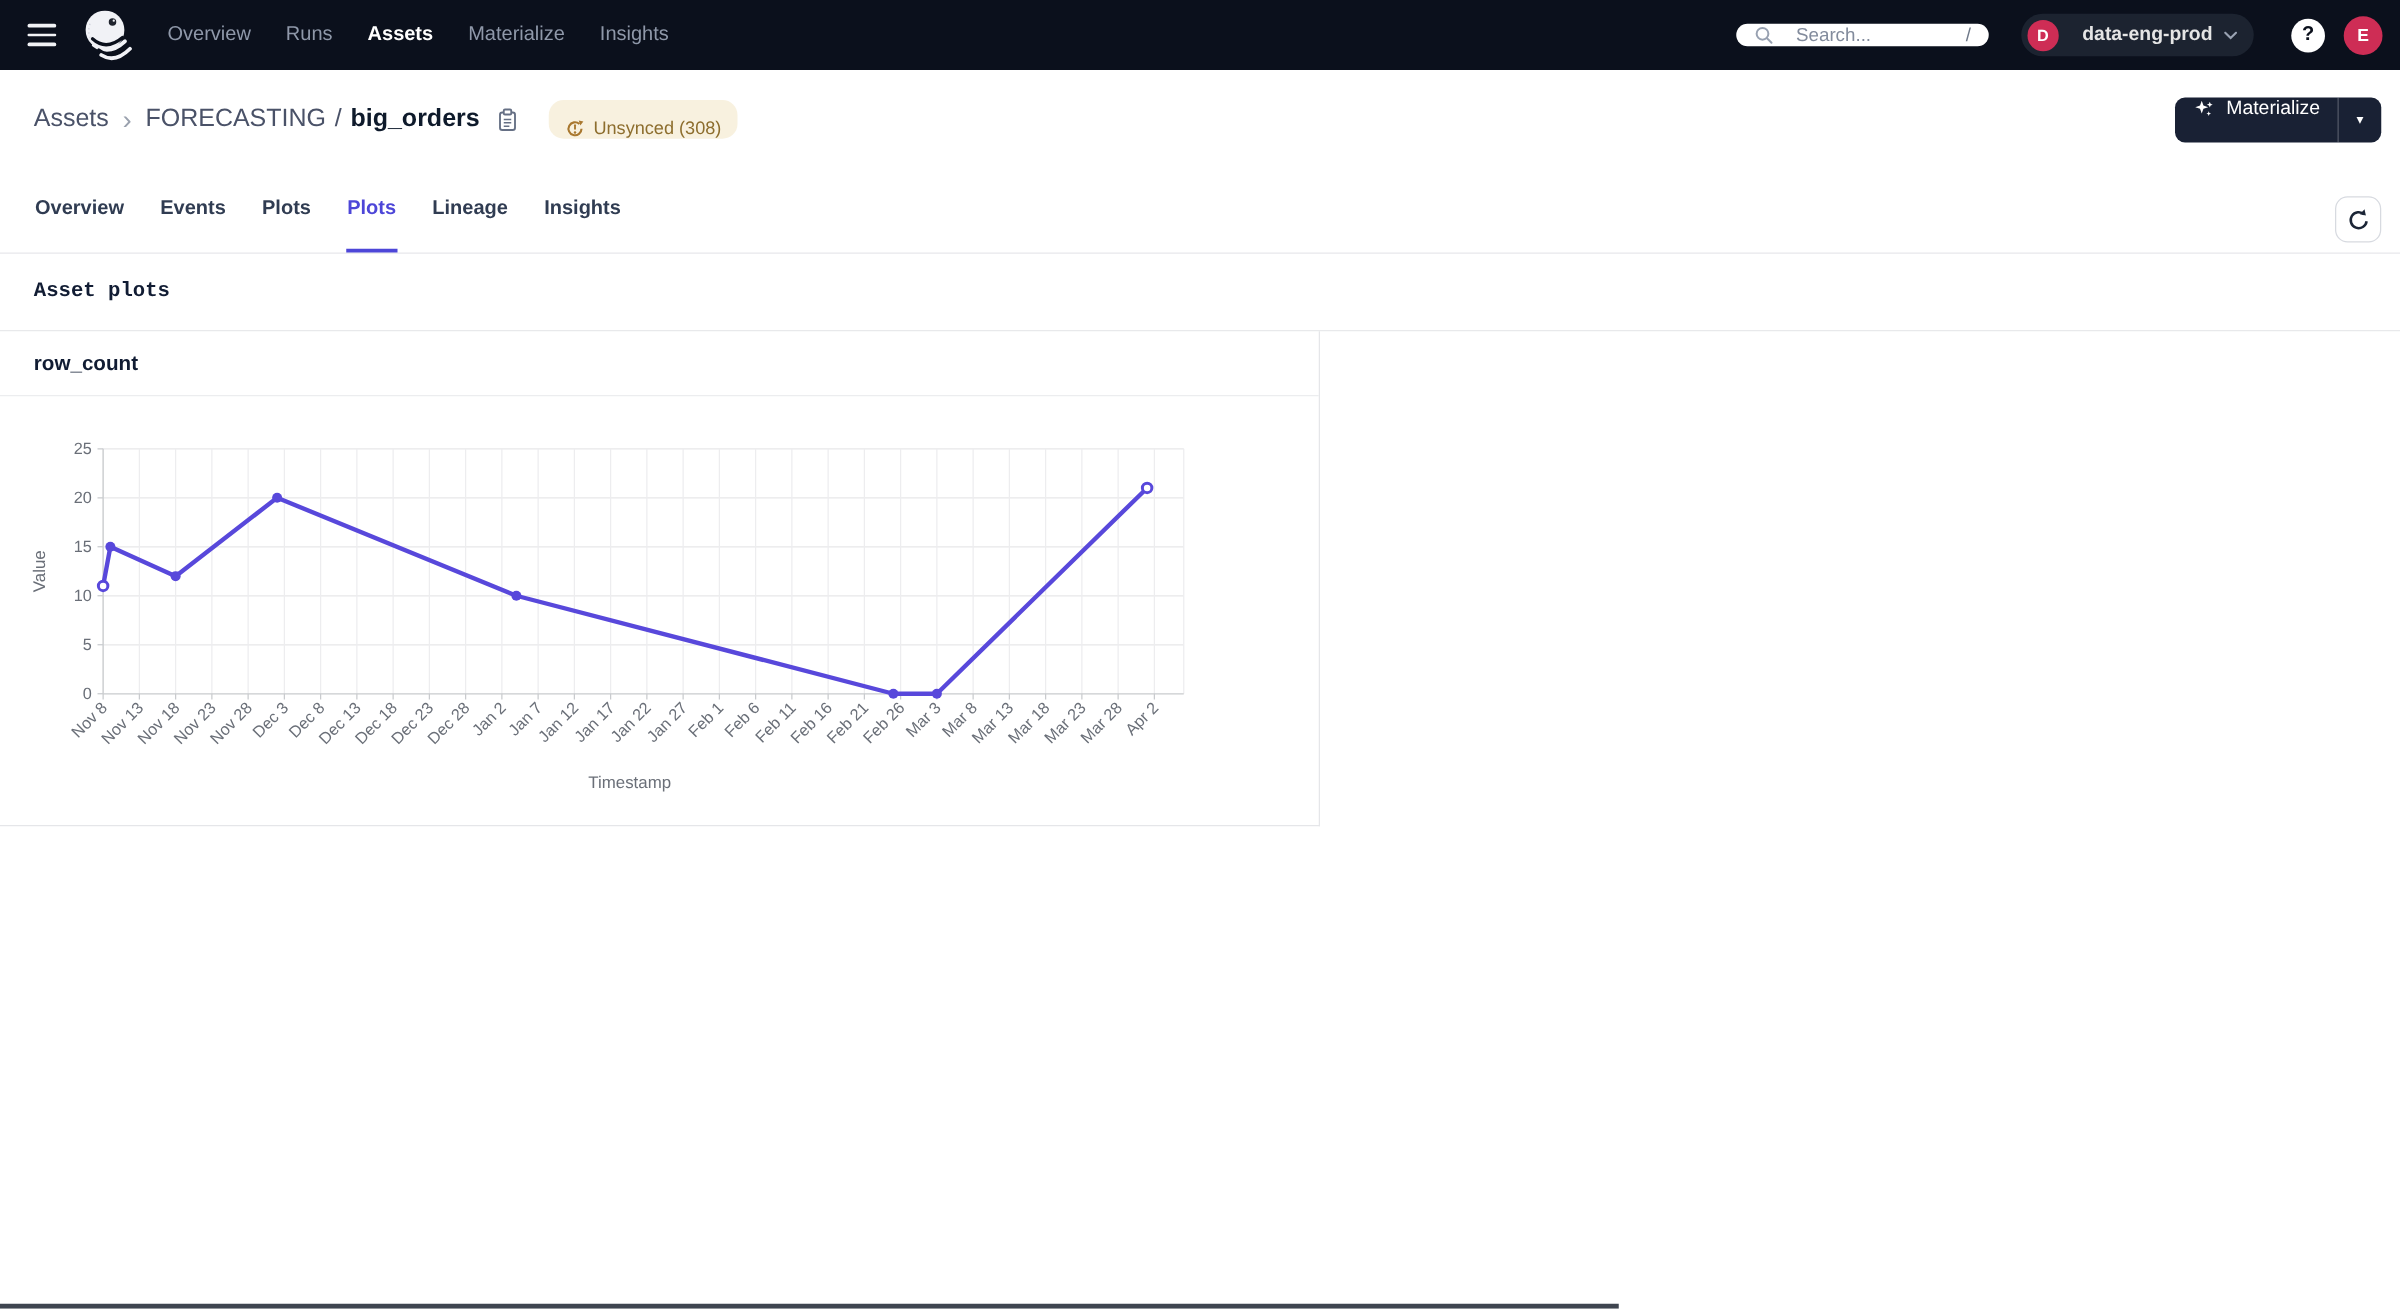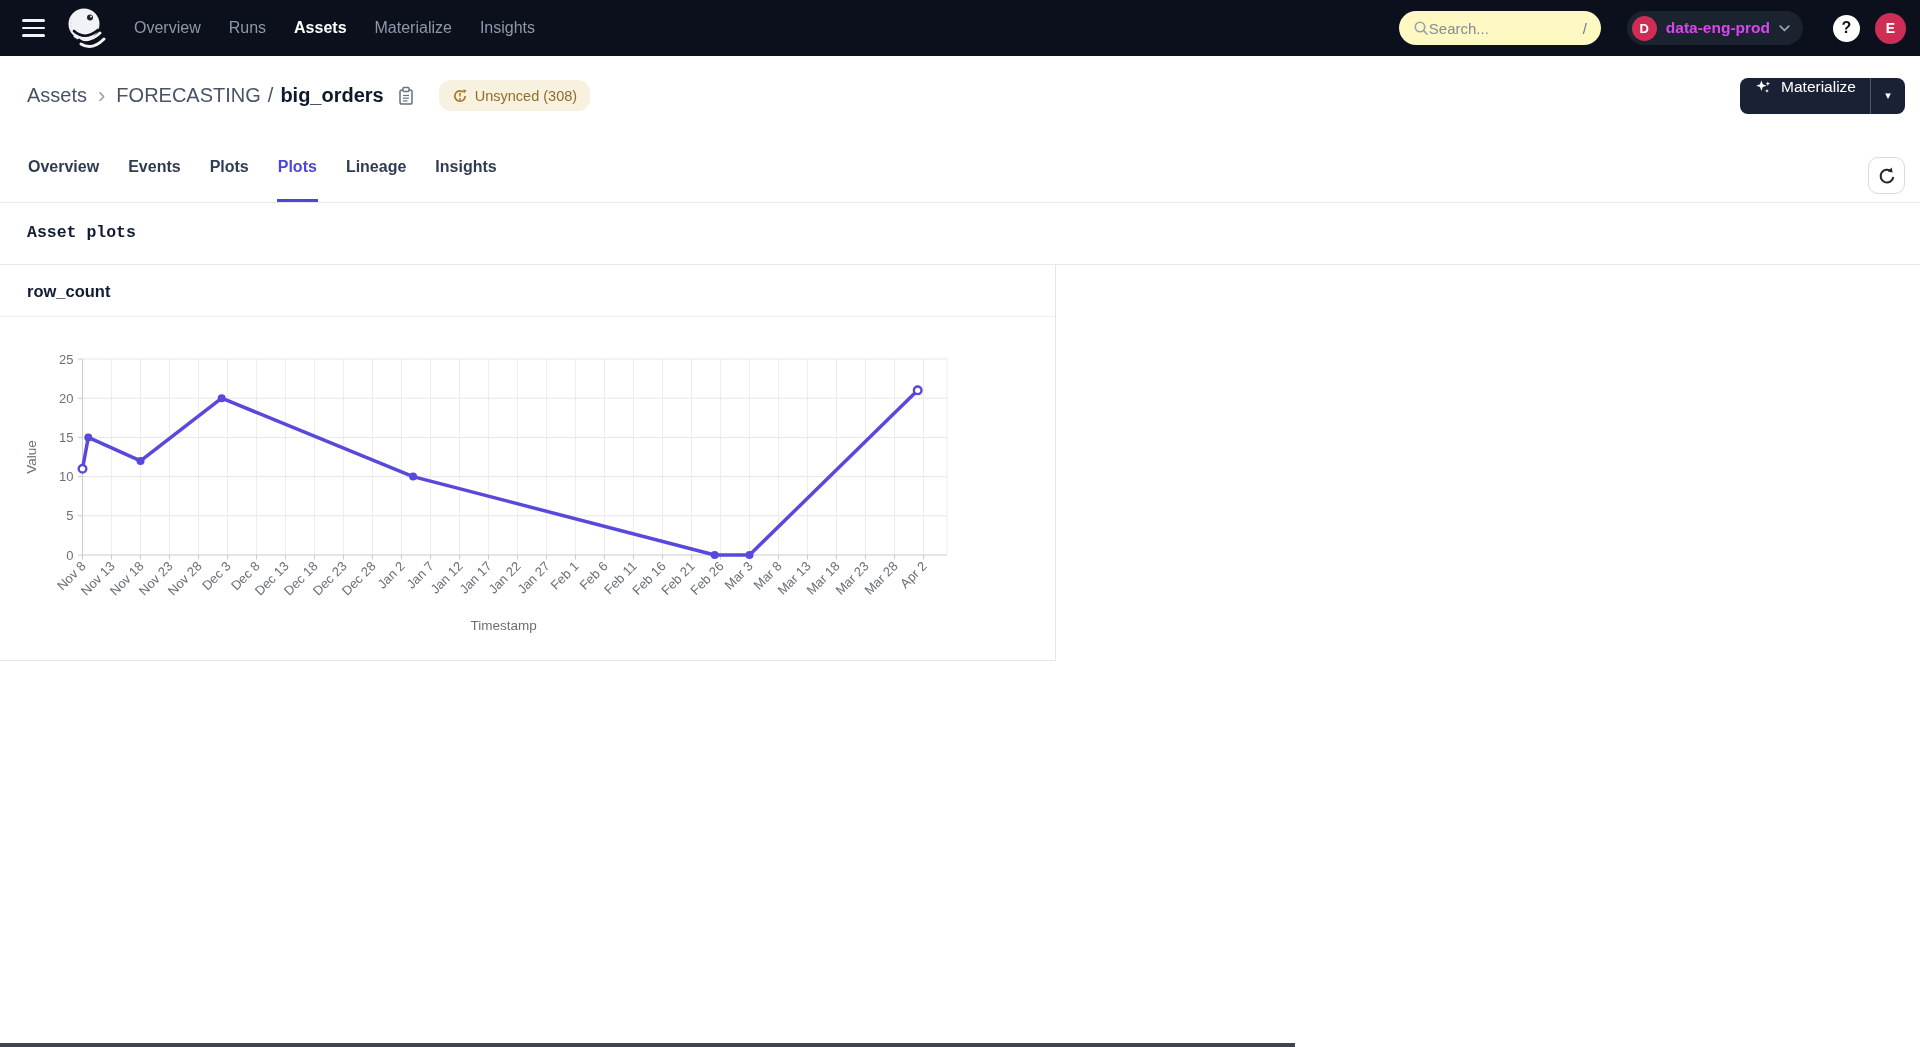--- a/index.html
+++ b/index.html
@@ -18,52 +18,52 @@
     display: flex; flex-direction: column; justify-content: center; gap: 5px;
     cursor: pointer; padding: 6px; }
   .hamburger span { display: block; width: 23px; height: 2.6px; background: #F2F3F6; border-radius: 2px; }
   .logo { width: 52px; height: 52px; margin-left: 8px; display: flex; align-items: center; justify-content: center; }
   .nav-links { display: flex; align-items: center; gap: 28px; margin-left: 22px; }
   .nav-link { font-size: 16px; font-weight: 500; color: #8F98A9; cursor: pointer; text-decoration: none; }
   .nav-link.active { color: #FFFFFF; font-weight: 700; }
   .nav-spacer { flex: 1; }
 
   .search-pill {
-    width: 202px; height: 34px; border-radius: 17px; background: #fef9c3;
-    display: flex; align-items: center; padding: 0 14px; gap: 0; cursor: text; margin-right: 26px;
+    width: 202px; height: 18px; border-radius: 17px; background: #ffffff;
+    display: flex; align-items: center; padding: 0 14px; gap: 18px; cursor: text; margin-right: 26px;
   }
   .search-placeholder { color: #828B9C; font-size: 15px; flex: 1; }
   .search-slash { color: #6E7888; font-size: 15px; }
 
   .env-pill {
     height: 34px; border-radius: 17px; background: #1C2330; display: flex; align-items: center;
     padding: 0 13px 0 5px; gap: 9px; cursor: pointer; margin-right: 30px;
   }
   .env-badge { width: 25px; height: 25px; border-radius: 50%; background: #CE2D55; color: #fff;
     font-size: 13px; font-weight: 700; display: flex; align-items: center; justify-content: center; }
-  .env-name { color: #d946ef; font-size: 15.5px; font-weight: 600; }
+  .env-name { color: #e5e5e5; font-size: 15.5px; font-weight: 600; margin-left: 10px; }
 
   .help-btn { width: 27px; height: 27px; border-radius: 50%; background: #FFFFFF; border: none;
     color: #0B101C; font-size: 16px; font-weight: 700; display: flex; align-items: center;
     justify-content: center; cursor: pointer; margin-right: 15px; }
   .avatar { width: 31px; height: 31px; border-radius: 50%; background: #CE2D55; color: #fff;
     font-size: 14px; font-weight: 700; display: flex; align-items: center; justify-content: center; cursor: pointer; }
 
   
   .crumb-row { height: 79px; display: flex; align-items: center; padding: 0 15px 0 27px; background: #fff; }
   .breadcrumb { display: flex; align-items: center; font-size: 20px; }
   .crumb-root { color: #4A5268; font-weight: 500; text-decoration: none; cursor: pointer; }
   .crumb-chevron { color: #9AA1AE; margin: 0 11px; font-size: 22px; line-height: 1; }
   .crumb-group { color: #4A5268; font-weight: 500; }
   .crumb-sep { color: #4A5268; font-weight: 500; margin: 0 7px; }
   .crumb-asset { color: #0E1A2B; font-weight: 700; }
   .copy-btn { background: none; border: none; cursor: pointer; margin-left: 13px; display: flex; align-items: center; }
   .unsynced-badge {
     margin-left: 24px; height: 31px; border-radius: 12px; background: #F8F1DF;
-    display: flex; align-items: center; gap: 7px; padding: 0 13px;
+    display: flex; align-items: flex-end; gap: 7px; padding: 0 13px;
     color: #8D6E2E; font-size: 14.5px; cursor: pointer;
   }
   .crumb-spacer { flex: 1; }
   .materialize-split { display: flex; align-items: stretch; height: 36px; border-radius: 8px;
     overflow: hidden; background: #192134; }
   .materialize-main { display: flex; gap: 8px; padding: 0 14px;
     background: none; border: none; color: #fff; font-size: 15.5px; font-weight: 500; cursor: pointer; }
   .materialize-divider { width: 1px; background: rgba(255,255,255,0.25); }
   .materialize-caret { width: 34px; background: none; border: none; color: #fff; cursor: pointer;
     display: flex; align-items: center; justify-content: center; font-size: 11px; }

